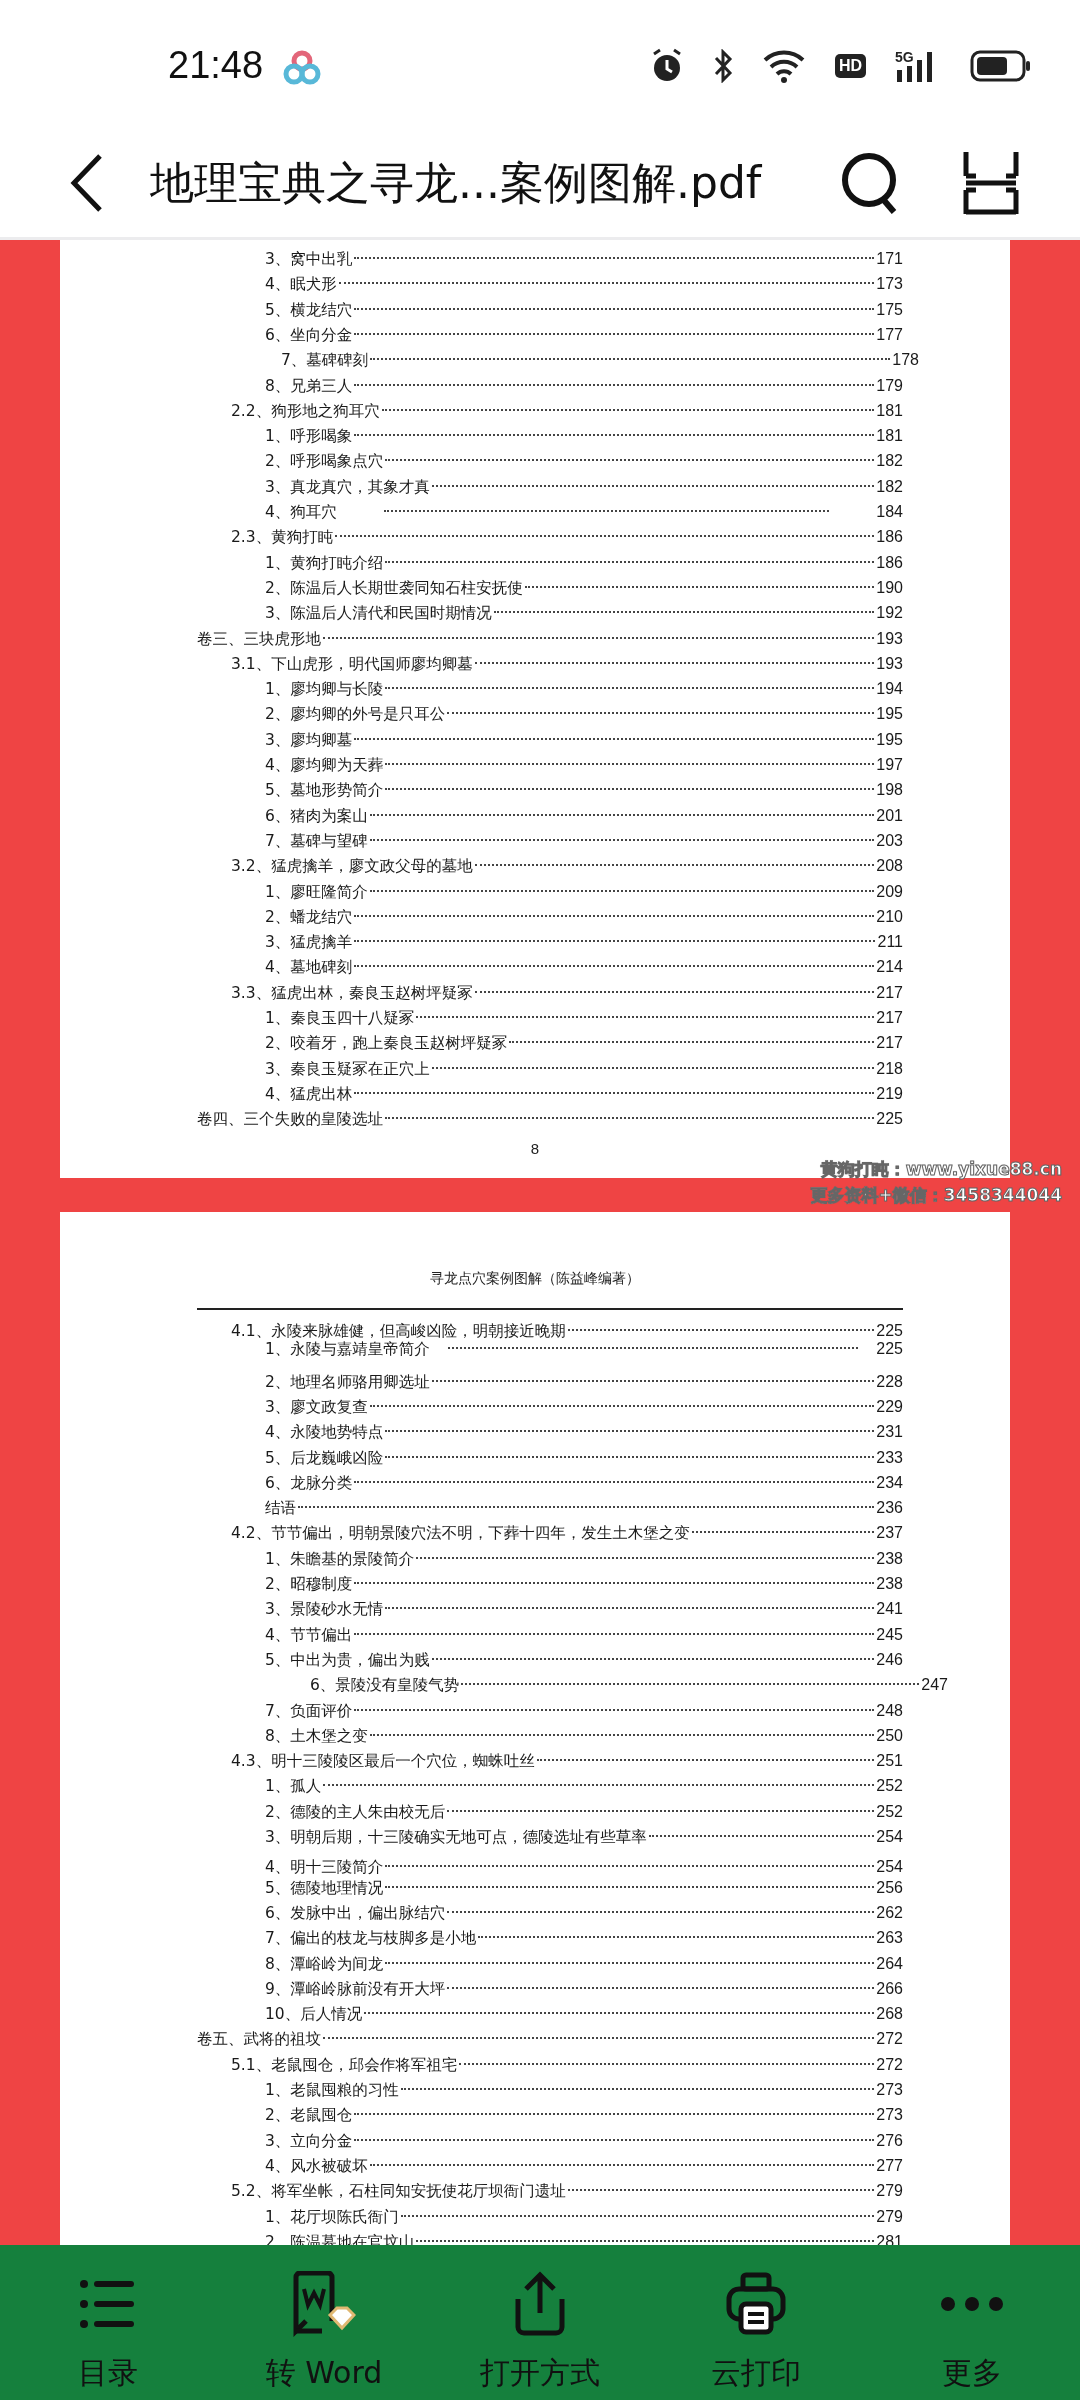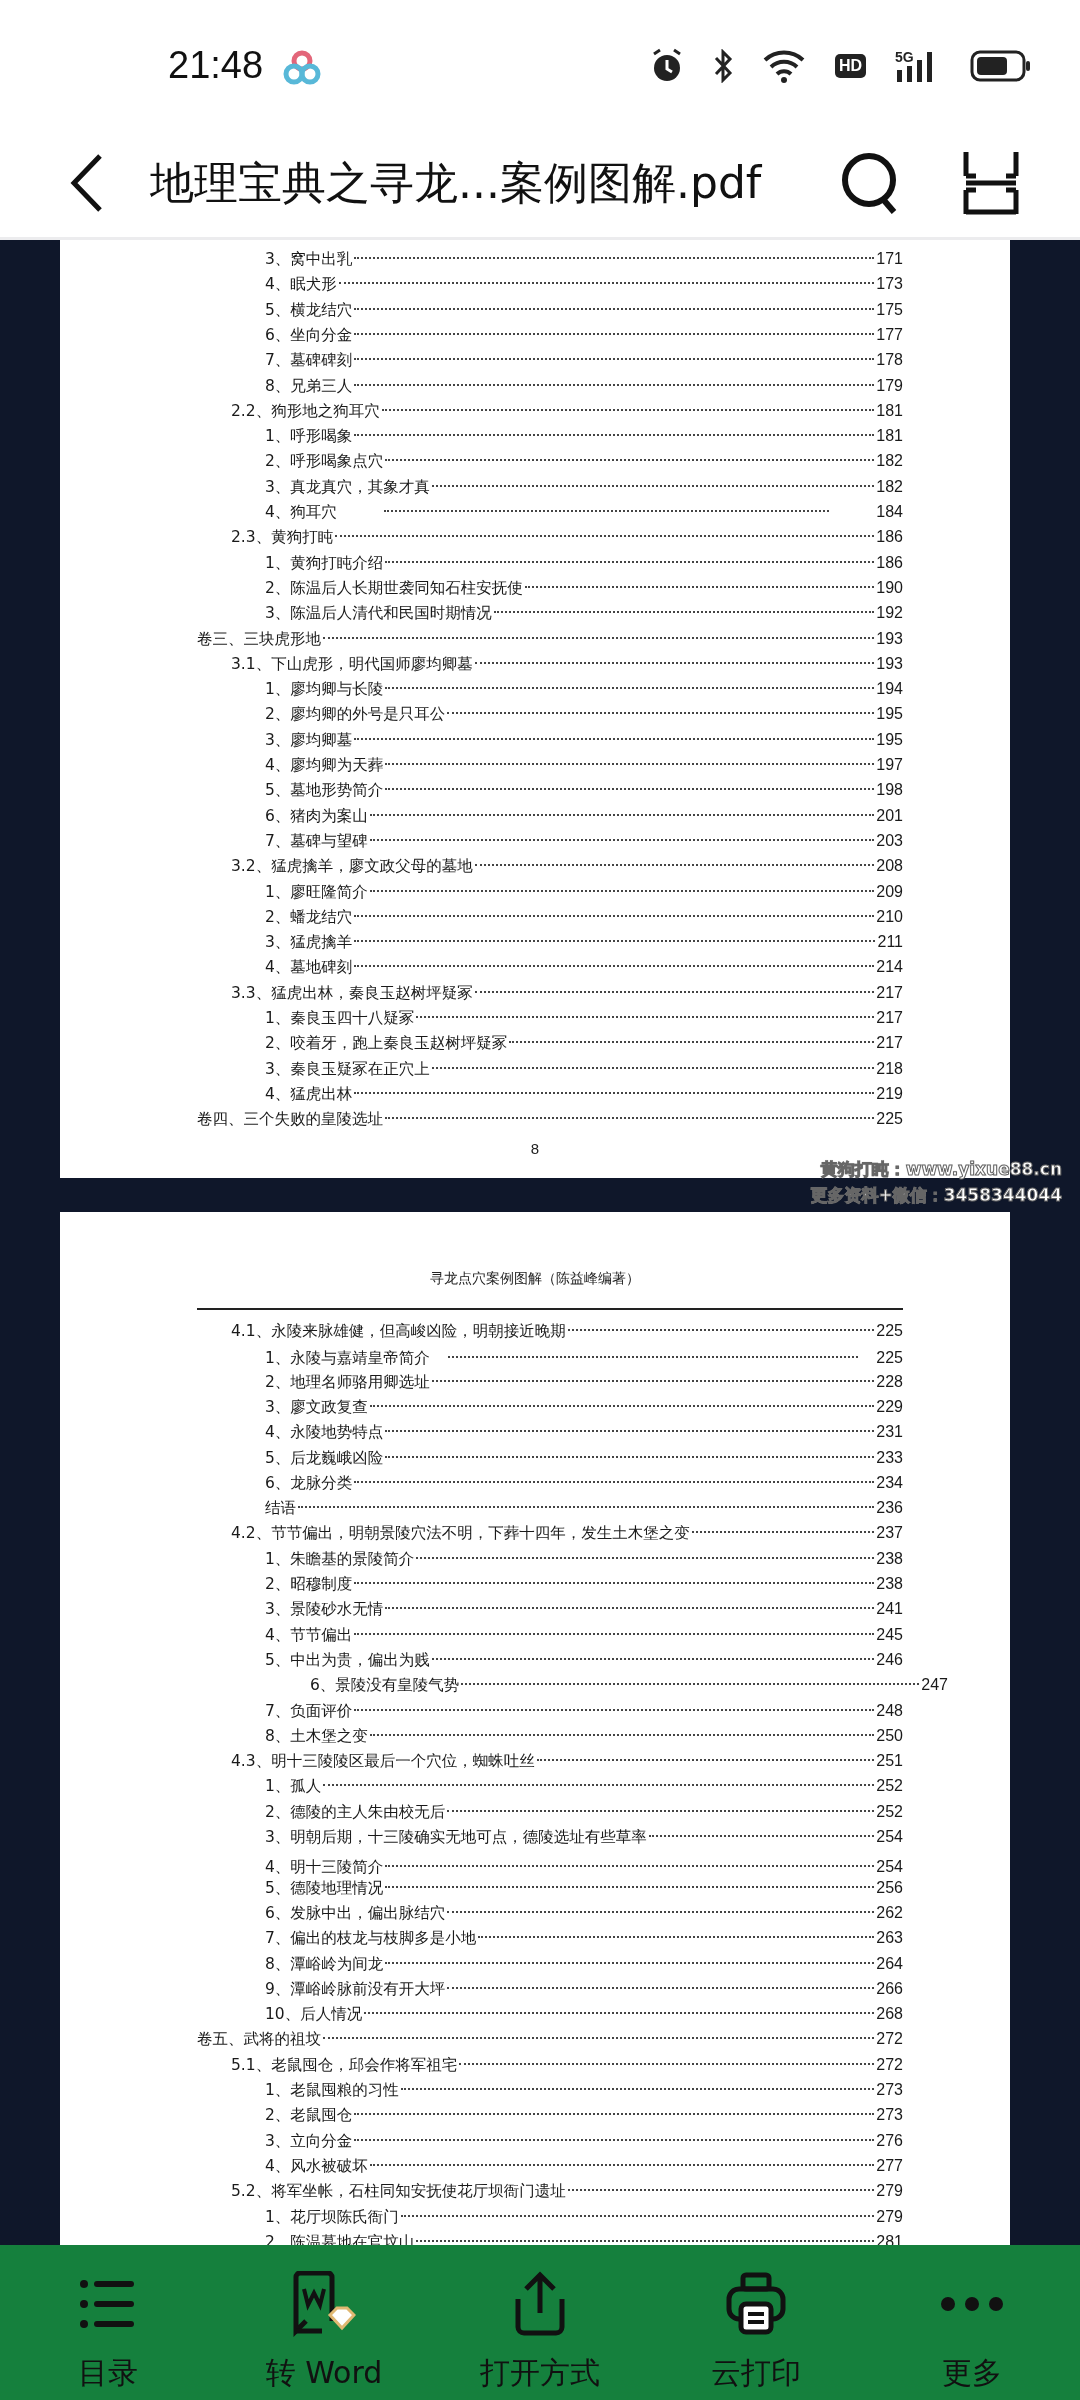--- a/index.html
+++ b/index.html
@@ -20,21 +20,21 @@
 
   .titlebar {
     position:absolute; left:0; top:130px; width:1080px; height:107px; background:#fff;
     border-bottom:3px solid #ececee;
   }
   .back-btn { position:absolute; left:62px; top:18px; width:50px; height:70px; cursor:pointer; }
   .doc-title { position:absolute; left:150px; top:18px; font-size:44px; color:#111; white-space:nowrap; line-height:70px; font-family:"DejaVu Sans",sans-serif; }
   .search-btn { position:absolute; left:838px; top:18px; width:66px; height:70px; cursor:pointer; }
   .mode-btn { position:absolute; left:960px; top:18px; width:62px; height:70px; cursor:pointer; }
 
-  .viewer { position:absolute; left:0; top:240px; width:1080px; height:2005px; overflow:hidden; background:#0f172a; }
+  .viewer { position:absolute; left:0; top:240px; width:1080px; height:2005px; overflow:hidden; background:#ef4444; }
   .page { position:absolute; left:60px; width:950px; background:#fff; }
   .page1 { top:-40px; height:978px; }
   .page2 { top:972px; height:1100px; }
 
   .toc-row {
     position:absolute; display:flex; align-items:baseline; height:26px;
     font-size:15.5px; line-height:26px; color:#1a1a1a; white-space:nowrap;
     font-family:"DejaVu Sans",sans-serif;
   }
   .toc-row .label { flex:0 0 auto; }
@@ -149,21 +149,21 @@
         <div class="toc-row" style="top: 96.6px; left: 205px; width: 638px;">
           <span class="label">5、横龙结穴</span>
           <span class="dots"></span>
           <span class="pg">175</span>
         </div>
         <div class="toc-row" style="top: 121.9px; left: 205px; width: 638px;">
           <span class="label">6、坐向分金</span>
           <span class="dots"></span>
           <span class="pg">177</span>
         </div>
-        <div class="toc-row" style="top: 147.2px; left: 205px; width: 638px;">
+        <div class="toc-row" style="top: 147.2px; left: 221px; width: 638px;">
           <span class="label">7、墓碑碑刻</span>
           <span class="dots"></span>
           <span class="pg">178</span>
         </div>
         <div class="toc-row" style="top: 172.5px; left: 205px; width: 638px;">
           <span class="label">8、兄弟三人</span>
           <span class="dots"></span>
           <span class="pg">179</span>
         </div>
         <div class="toc-row" style="top: 197.8px; left: 171px; width: 672px;">
@@ -317,21 +317,21 @@
 
   <div class="page page2">
     <div class="running-head">寻龙点穴案例图解（陈益峰编著）</div>
     <div class="head-rule"></div>
     <div class="toc-list" id="toc-p2">
         <div class="toc-row" style="top: 106px; left: 171px; width: 672px;">
           <span class="label">4.1、永陵来脉雄健，但高峻凶险，明朝接近晚期</span>
           <span class="dots"></span>
           <span class="pg">225</span>
         </div>
-        <div class="toc-row" style="top: 133px; left: 205px; width: 638px; gap: 16px;">
+        <div class="toc-row" style="top: 124px; left: 205px; width: 638px; gap: 16px;">
           <span class="label">1、永陵与嘉靖皇帝简介</span>
           <span class="dots"></span>
           <span class="pg">225</span>
         </div>
         <div class="toc-row" style="top: 156.6px; left: 205px; width: 638px;">
           <span class="label">2、地理名师骆用卿选址</span>
           <span class="dots"></span>
           <span class="pg">228</span>
         </div>
         <div class="toc-row" style="top: 181.9px; left: 205px; width: 638px;">

